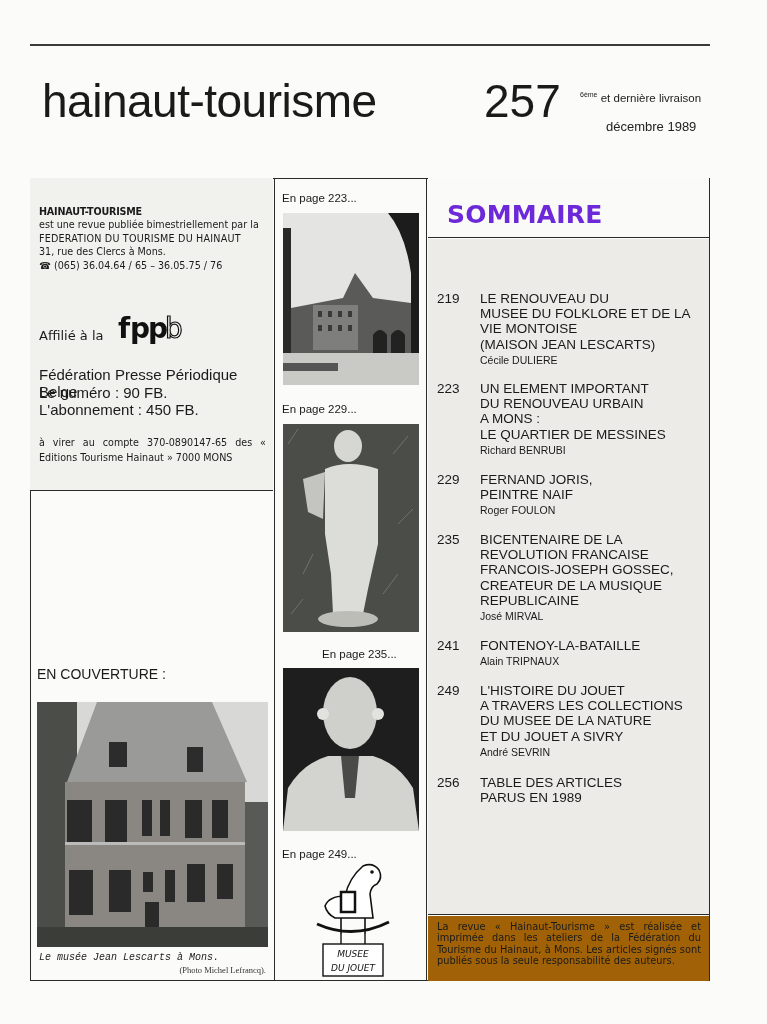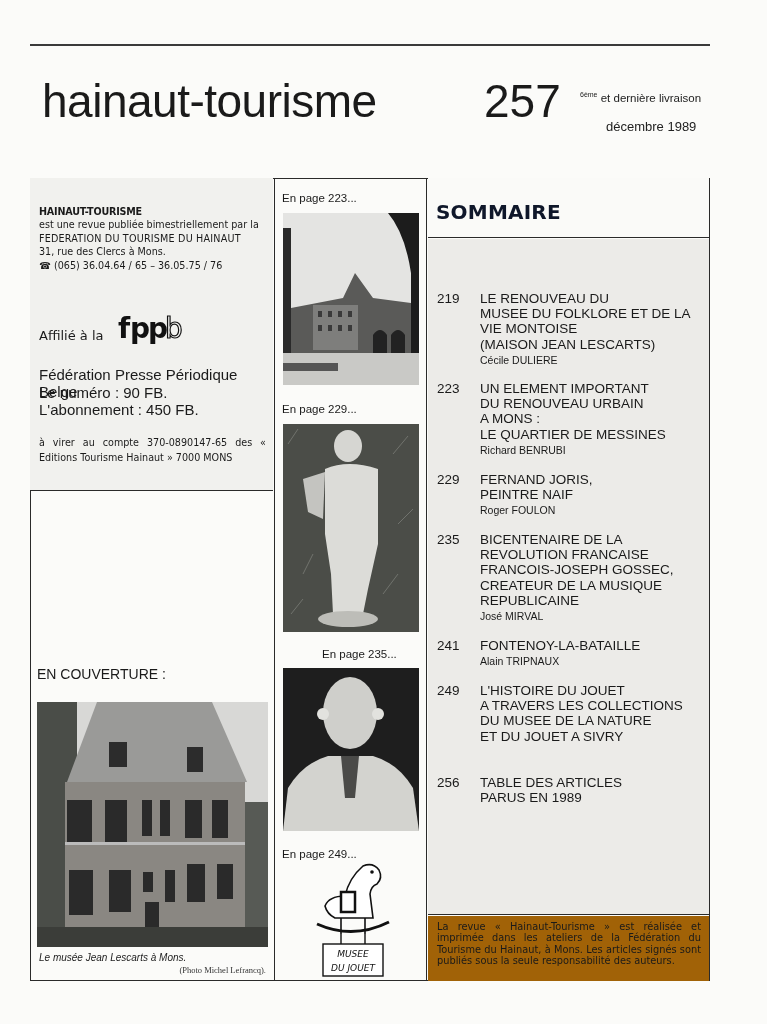--- a/index.html
+++ b/index.html
@@ -23,32 +23,32 @@
   .publisher .name { font-weight: bold; letter-spacing: -0.2px; }
   .publisher .fed { letter-spacing: 0.2px; text-align: justify; }
   .affil { position: absolute; left: 9px; top: 150px; font-family: "DejaVu Sans", sans-serif; font-size: 13px; color: #1a1a1a; }
   .fppb-logo { position: absolute; left: 88px; top: 136px; width: 68px; height: 30px; }
   .affil-full { position: absolute; left: 9px; top: 188px; font-family: Liberation Sans, sans-serif; font-size: 15px; color: #1a1a1a; }
   .price { position: absolute; left: 9px; top: 206px; font-size: 15px; line-height: 17px; color: #1a1a1a; }
   .bank { position: absolute; left: 9px; top: 257px; width: 227px; font-family: "DejaVu Sans", sans-serif; font-size: 9.6px; line-height: 15px; color: #1a1a1a; text-align: justify; }
 
   .cover-label { position: absolute; left: 7px; top: 488px; font-size: 14px; color: #1a1a1a; }
   .cover-photo { position: absolute; left: 7px; top: 524px; width: 231px; height: 245px; background: #777; overflow: hidden; }
-  .cover-caption { position: absolute; left: 9px; top: 774px; font-family: Liberation Sans, sans-serif; font-style: italic; font-size: 10px; color: #222; }
+  .cover-caption { position: absolute; left: 9px; top: 774px; font-family: Liberation Mono, monospace; font-style: italic; font-size: 10px; color: #222; }
   .cover-credit { position: absolute; right: 8px; top: 787px; font-family: "Liberation Serif", serif; font-size: 8.5px; color: #333; }
 
   
   .col-mid { position: absolute; left: 275px; top: 178px; width: 152px; height: 803px; border-right: 1.5px solid #2a2a2a; }
   .mid-label { position: absolute; left: 7px; font-size: 11.5px; color: #1a1a1a; }
   .mid-photo { position: absolute; left: 8px; width: 136px; overflow: hidden; }
 
   
   .col-right { position: absolute; left: 428px; top: 178px; width: 281px; height: 803px; }
   .sommaire-head { position: absolute; left: 0; top: 0; width: 281px; height: 60px; border-bottom: 1.5px solid #2a2a2a; background: #fafaf8; }
-  .sommaire-title { position: absolute; left: 8px; top: 22px; font-family: "DejaVu Sans", sans-serif; font-weight: bold; font-size: 20px; color: #0f172a; letter-spacing: 0.2px; }
+  .sommaire-title { position: absolute; left: 19px; top: 22px; font-family: "DejaVu Sans", sans-serif; font-weight: bold; font-size: 25px; color: #6d28d9; letter-spacing: 0.2px; }
   .toc-area { position: absolute; left: 0; top: 61px; width: 281px; height: 676px; background: #ecebe8; border-bottom: 1.5px solid #2a2a2a; }
   .toc-entry { position: absolute; left: 0; width: 281px; }
   .toc-page { position: absolute; left: 9px; top: 0; font-size: 13.5px; color: #1a1a1a; }
   .toc-title { position: absolute; left: 52px; top: 0; width: 228px; font-size: 13.5px; line-height: 15.2px; color: #1a1a1a; white-space: pre-line; }
   .toc-author { display: block; font-size: 10.5px; line-height: 14px; margin-top: 1px; color: #1a1a1a; white-space: normal; }
   .footer-note { position: absolute; left: 0; top: 738px; width: 281px; height: 65px; background: #a16207; padding: 5px 8px 0 9px; font-family: "DejaVu Sans", sans-serif; font-size: 9.8px; line-height: 11.3px; color: #1a1a1a; text-align: justify; }
 </style>
 </head>
 <body>
 
@@ -229,21 +229,21 @@
     </div>
     <div class="toc-entry" style="top:399px;">
       <span class="toc-page">241</span>
       <div class="toc-title"><span>FONTENOY-LA-BATAILLE</span><span class="toc-author">Alain TRIPNAUX</span></div>
     </div>
     <div class="toc-entry" style="top:444px;">
       <span class="toc-page">249</span>
       <div class="toc-title"><span>L'HISTOIRE DU JOUET
 A TRAVERS LES COLLECTIONS
 DU MUSEE DE LA NATURE
-ET DU JOUET A SIVRY</span></div>
+ET DU JOUET A SIVRY</span><span class="toc-author">André SEVRIN</span></div>
     </div>
     <div class="toc-entry" style="top:536px;">
       <span class="toc-page">256</span>
       <div class="toc-title"><span>TABLE DES ARTICLES
 PARUS EN 1989</span></div>
     </div>
   </div>
   <div class="footer-note">La revue « Hainaut-Tourisme » est réalisée et imprimée dans les ateliers de la Fédération du Tourisme du Hainaut, à Mons. Les articles signés sont publiés sous la seule responsabilité des auteurs.</div>
 </div>
 

